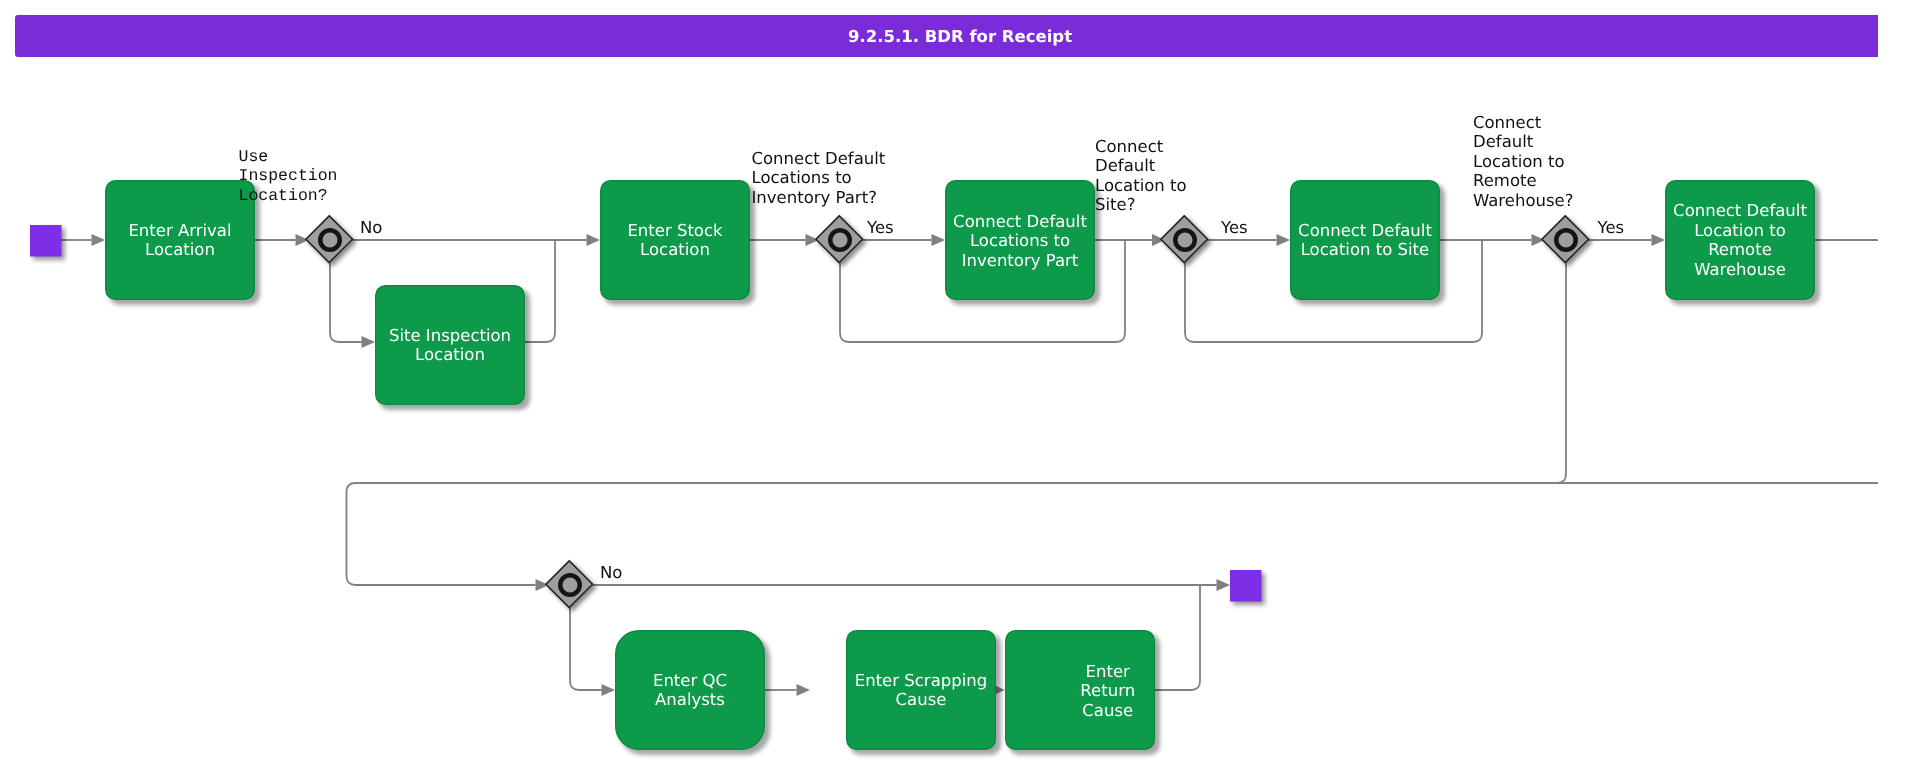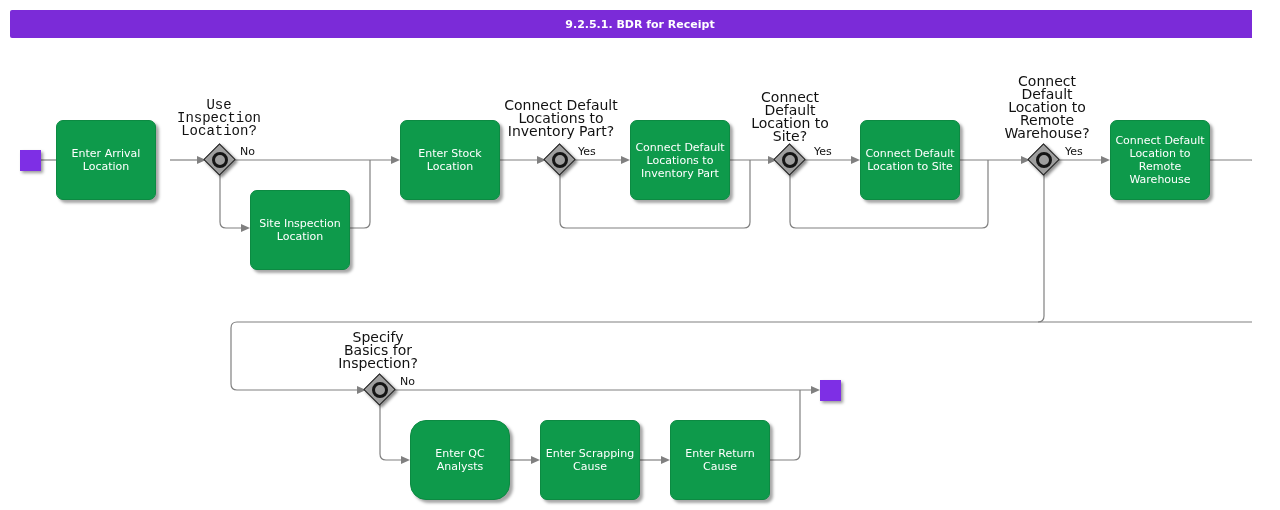--- a/index.html
+++ b/index.html
@@ -30,22 +30,22 @@
   .gw-diamond{
     position:absolute;left:4px;top:4px;width:21px;height:21px;box-sizing:content-box;
     background:var(--gateway-fill,#9e9e9e);border:1px solid var(--gateway-border,#222222);
     transform:rotate(45deg);
   }
   .gw-ring{
     position:absolute;left:8px;top:8px;width:16px;height:16px;box-sizing:border-box;
     border:3px solid #151515;border-radius:50%;
   }
   .gw-label{
-    position:absolute;z-index:3;font-size:14px;line-height:13px;color:#111111;
-    text-align:center;white-space:pre-line;
+    position:absolute;z-index:3;font-size:11px;line-height:13px;color:#111111;
+    white-space:pre-line;
   }
   .edge-label{position:absolute;z-index:3;font-size:11px;color:#111111;}
 </style>
 </head>
 <body>
 
 <div id="canvas">
 
   <div class="title-bar">9.2.5.1. BDR for Receipt</div>
 
@@ -87,40 +87,40 @@
       <polygon class="arrow" points="410,460 401,456 401,464"></polygon>
       <polygon class="arrow" points="540,460 531,456 531,464"></polygon>
       <polygon class="arrow" points="670,460 661,456 661,464"></polygon>
       <polygon class="arrow" points="820,390 811,386 811,394"></polygon>
     </g>
   </svg>
 
   <div class="event" style="left:20px;top:150px;"></div>
   <div class="event" style="left:820px;top:380px;"></div>
 
-  <div class="task" style="left:56px;top:120px;">Enter Arrival
+  <div class="task" style="left:70px;top:120px;">Enter Arrival
 Location</div>
   <div class="task" style="left:250px;top:190px;">Site Inspection
 Location</div>
   <div class="task" style="left:400px;top:120px;">Enter Stock
 Location</div>
   <div class="task" style="left:630px;top:120px;">Connect Default
 Locations to
 Inventory Part</div>
   <div class="task" style="left:860px;top:120px;">Connect Default
 Location to Site</div>
   <div class="task" style="left:1110px;top:120px;">Connect Default
 Location to
 Remote
 Warehouse</div>
   <div class="task" style="left:410px;top:420px;border-radius:16px;">Enter QC
 Analysts</div>
-  <div class="task" style="left:540px;top:420px;">Enter Scrapping
+  <div class="task" style="left:564px;top:420px;">Enter Scrapping
 Cause</div>
-  <div class="task" style="left:670px;top:420px;">Enter Return
+  <div class="task" style="left:670px;top:420px;padding-left:39px;">Enter Return
 Cause</div>
 
   <div class="gateway" style="left:204px;top:144px;">
     <div class="gw-diamond"></div>
     <div class="gw-ring"></div>
   </div>
   <div class="gateway" style="left:544px;top:144px;">
     <div class="gw-diamond"></div>
     <div class="gw-ring"></div>
   </div>
@@ -145,23 +145,20 @@
 Inventory Part?</div>
   <div class="gw-label" style="left:730px;top:91px;width:120px;">Connect
 Default
 Location to
 Site?</div>
   <div class="gw-label" style="left:982px;top:75px;width:130px;">Connect
 Default
 Location to
 Remote
 Warehouse?</div>
-  <div class="gw-label" style="left:323px;top:331px;width:110px;">Specify
-Basics for
-Inspection?</div>
 
   <div class="edge-label" style="left:240px;top:145px;">No</div>
   <div class="edge-label" style="left:578px;top:145px;">Yes</div>
   <div class="edge-label" style="left:814px;top:145px;">Yes</div>
   <div class="edge-label" style="left:1065px;top:145px;">Yes</div>
   <div class="edge-label" style="left:400px;top:375px;">No</div>
 
 </div>
 
 </body></html>

